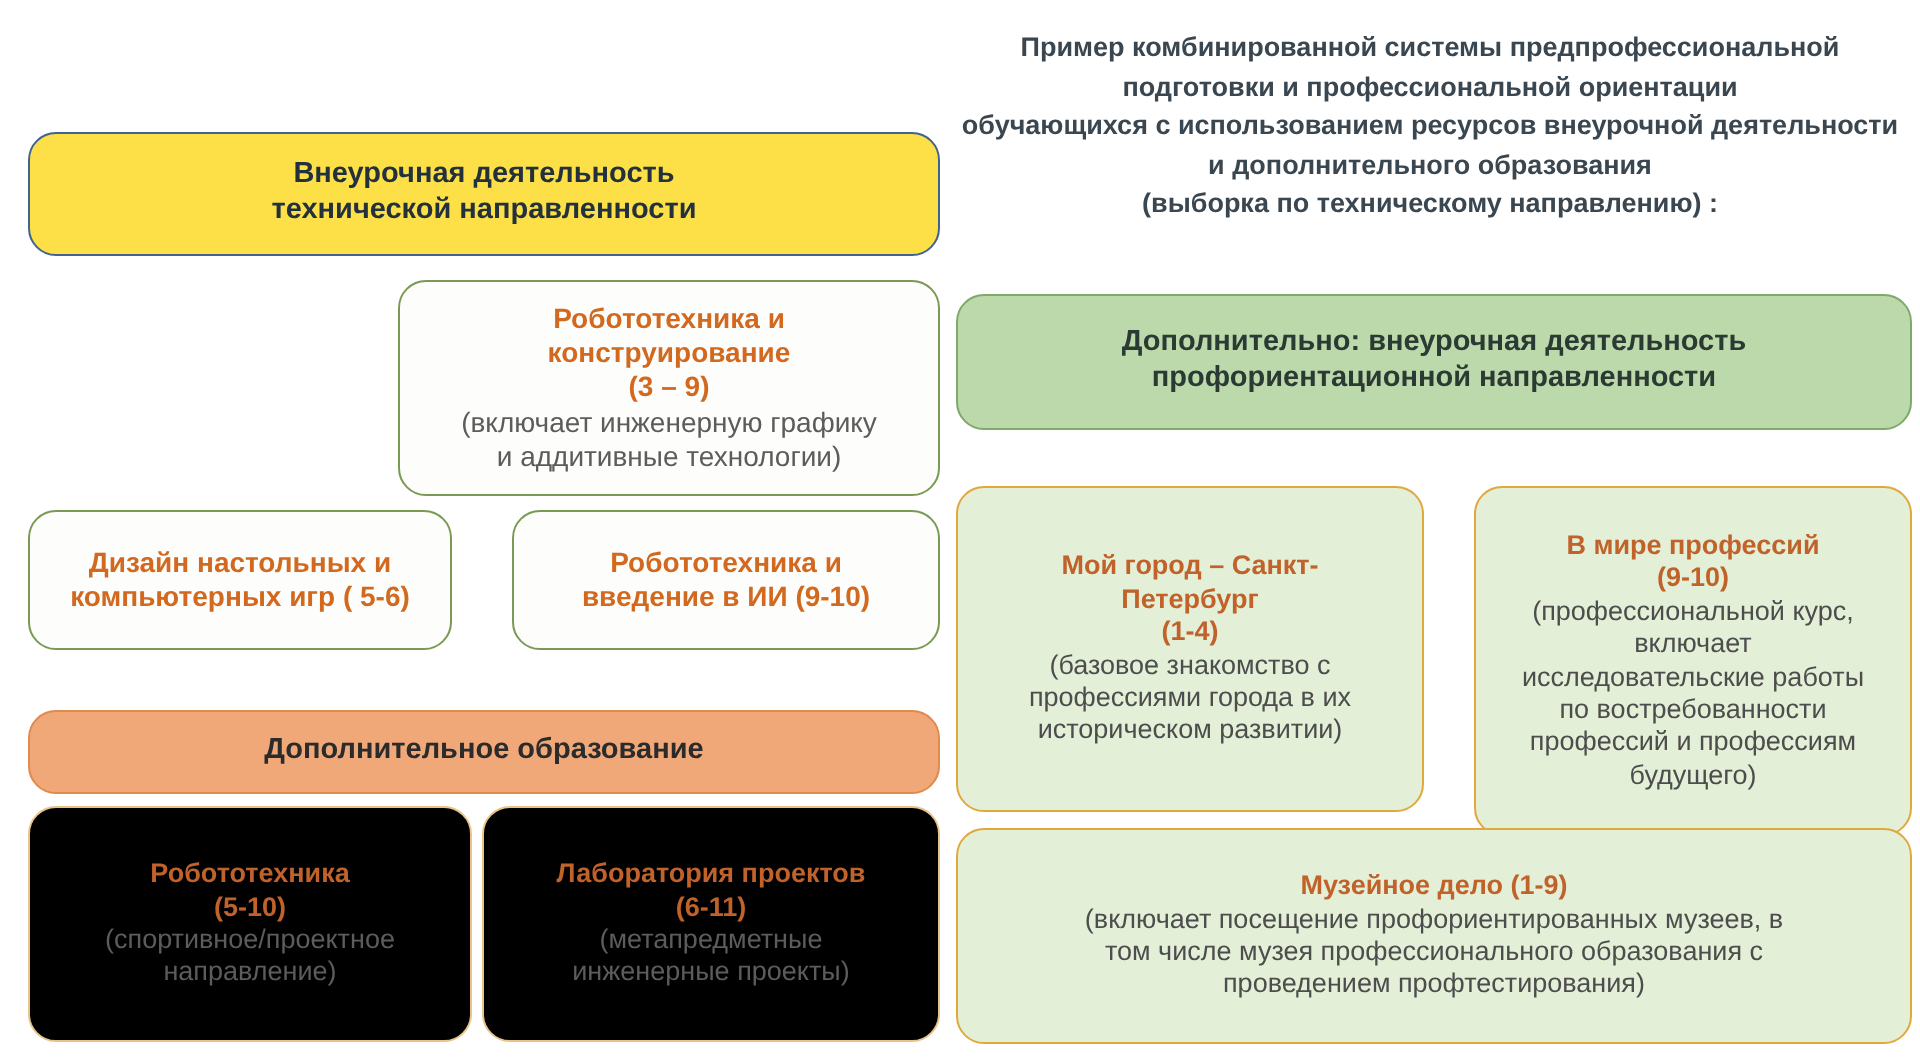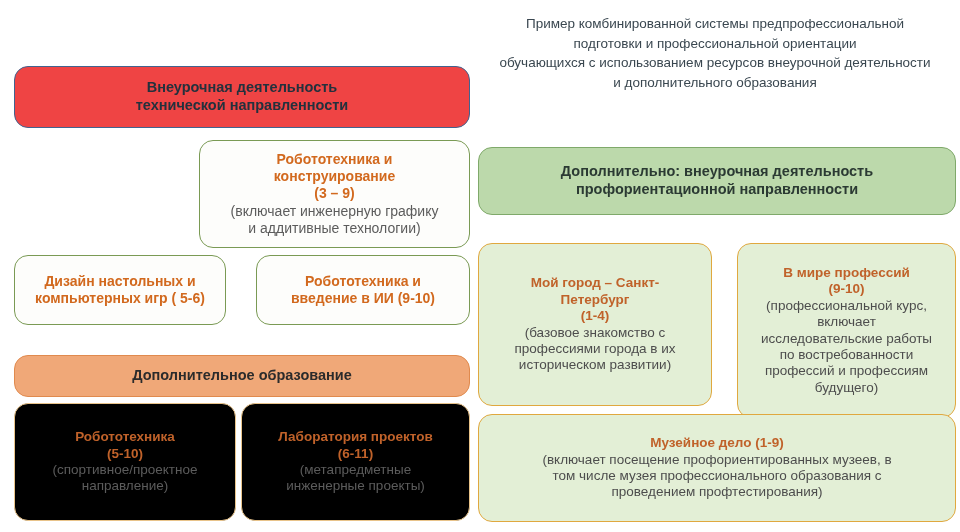--- a/index.html
+++ b/index.html
@@ -22,31 +22,31 @@
     text-align:center;
     border-radius:14px;
     line-height:1.22;
   }
 
   
   .doc-title{
     position:absolute;
     left:470px; top:14px; width:490px;
     text-align:center;
-    font-weight:normal;
+    font-weight:bold;
     font-size:13.5px;
     color:#3a4750;
     line-height:1.45;
   }
   .doc-title span{display:block;}
 
   
   .hdr-blue{
     left:14px; top:66px; width:456px; height:62px;
-    background:#ef4444;
+    background:#fde047;
     border:1.4px solid #41638f;
     color:#23313d;
     font-weight:bold;
     font-size:14.5px;
   }
   .hdr-orange{
     left:14px; top:355px; width:456px; height:42px;
     background:#f0a878;
     border:1.2px solid #e08a4e;
     color:#2b2b2b;
@@ -105,20 +105,21 @@
 </head>
 <body>
 
 <div class="stage">
 
   <div class="doc-title">
     <span>Пример комбинированной системы предпрофессиональной</span>
     <span>подготовки и профессиональной ориентации</span>
     <span>обучающихся с использованием ресурсов внеурочной деятельности</span>
     <span>и дополнительного образования</span>
+    <span>(выборка по техническому направлению) :</span>
   </div>
 
   <div class="box hdr-blue">
     <span class="ln">Внеурочная деятельность</span>
     <span class="ln">технической направленности</span>
   </div>
 
 
   <div class="box card-white p-robo">
     <span class="ln t-orange">Робототехника и</span>

